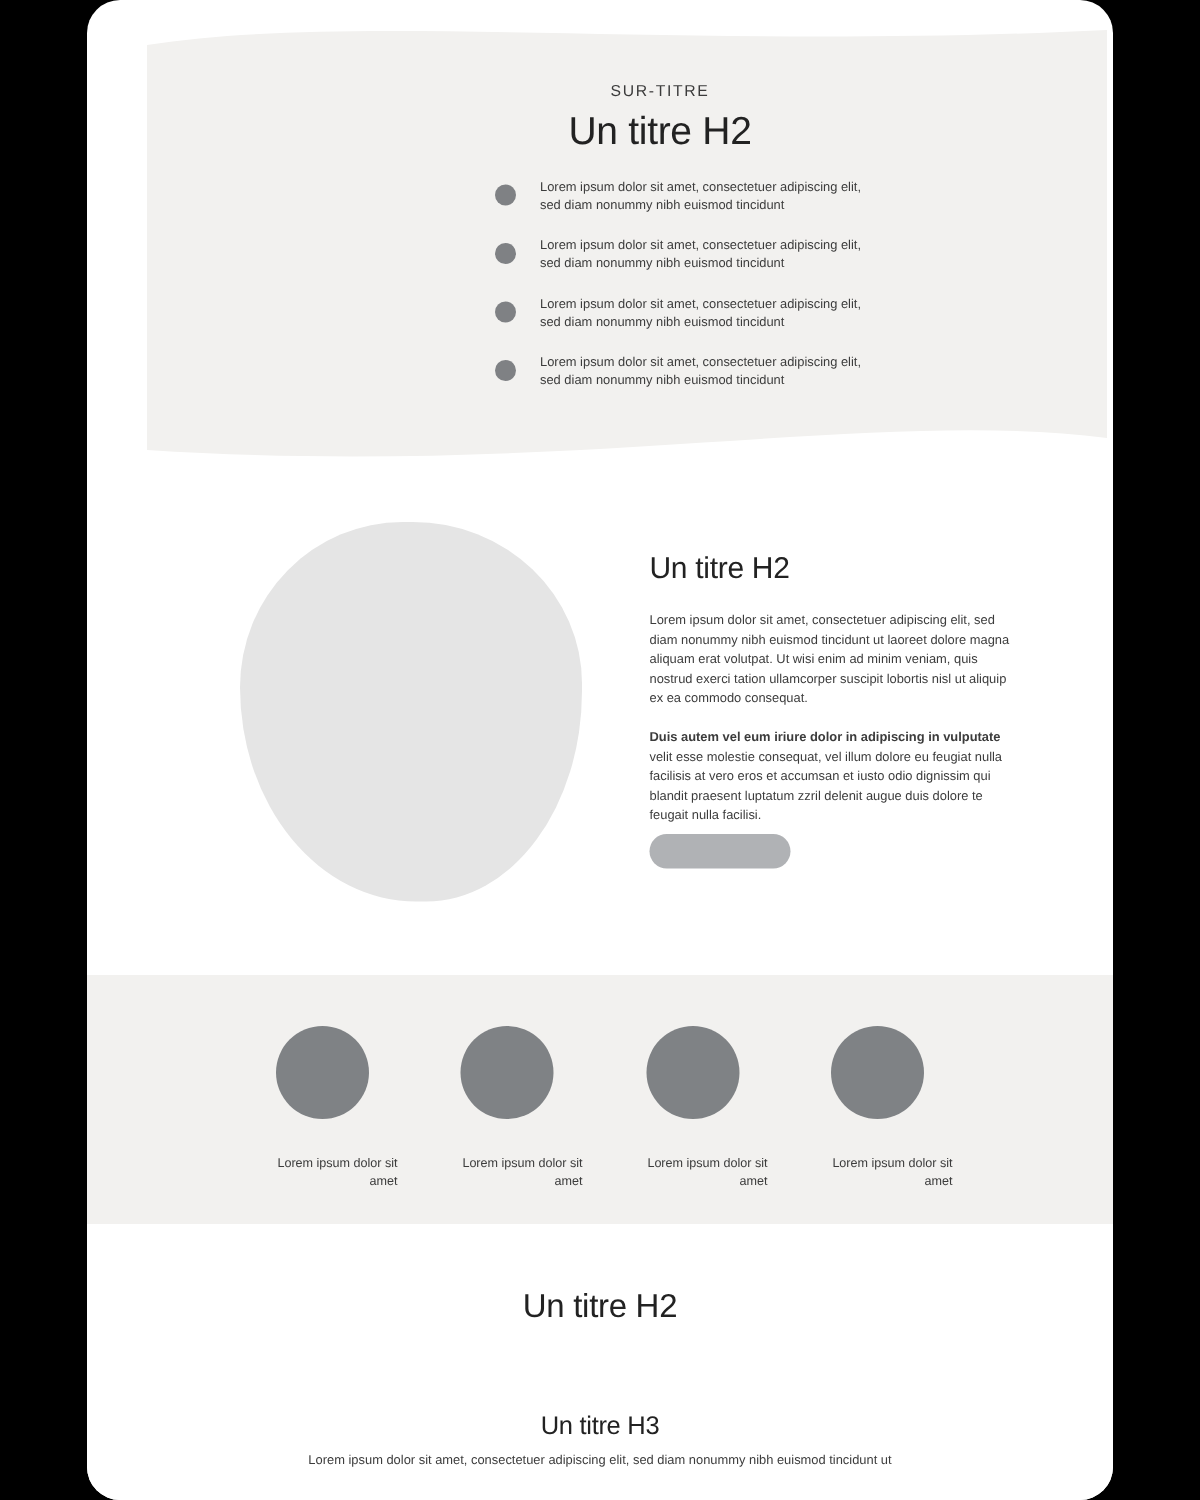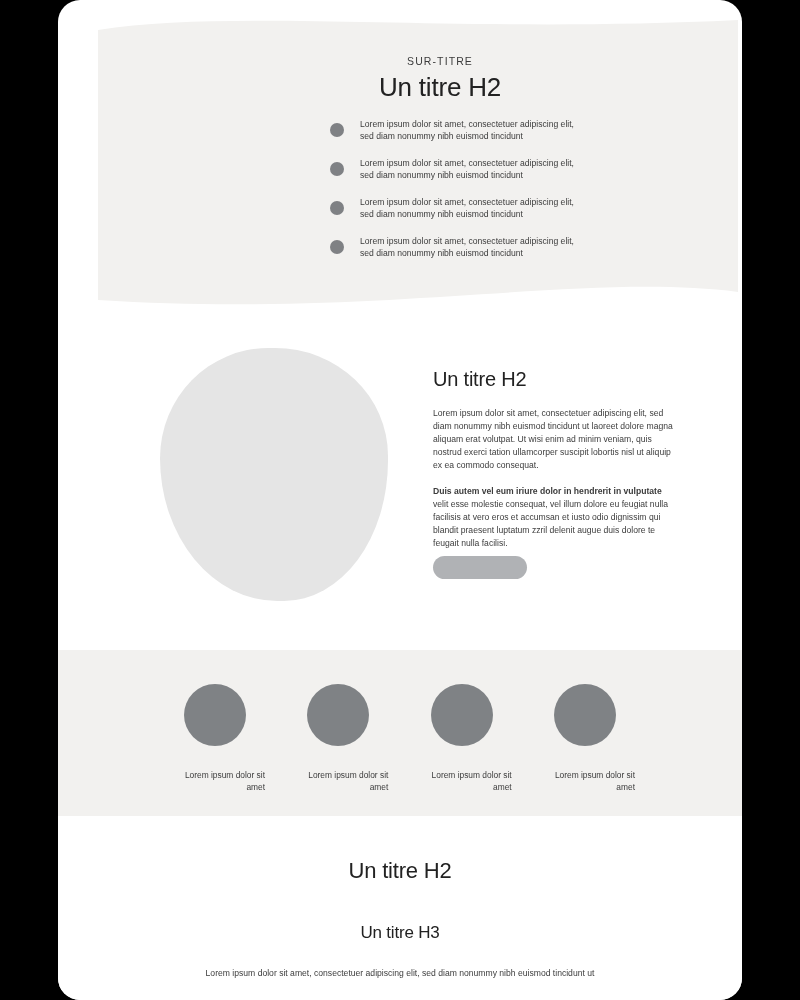--- a/index.html
+++ b/index.html
@@ -206,21 +206,21 @@
     width: 684px;
     text-align: center;
     font-size: 22px;
     font-weight: 400;
     color: #222222;
     letter-spacing: -0.2px;
   }
   .sec4-h3 {
     position: absolute;
     left: 0;
-    top: 107px;
+    top: 125px;
     width: 684px;
     text-align: center;
     font-size: 17px;
     font-weight: 400;
     color: #222222;
     letter-spacing: -0.2px;
   }
   .sec4-p {
     position: absolute;
     left: 142px;
@@ -268,21 +268,21 @@
       </div>
     </section>
 
     <section class="sec2">
       <div class="blob"></div>
 
       <div class="sec2-body">
         <h2 class="sec2-title">Un titre H2</h2>
         <p class="sec2-p">Lorem ipsum dolor sit amet, consectetuer adipiscing elit, sed diam nonummy nibh euismod tincidunt ut laoreet dolore magna aliquam erat volutpat. Ut wisi enim ad minim veniam, quis nostrud exerci tation ullamcorper suscipit lobortis nisl ut aliquip ex ea commodo consequat.</p>
         <p class="sec2-p">
-          <b>Duis autem vel eum iriure dolor in hendrerit in vulputate</b><span> velit esse molestie consequat, vel illum dolore eu feugiat nulla facilisis at vero eros et accumsan et iusto odio dignissim qui blandit praesent luptatum zzril delenit augue duis dolore te feugait nulla facilisi.</span>
+          <b>Duis autem vel eum iriure dolor in adipiscing in vulputate</b><span> velit esse molestie consequat, vel illum dolore eu feugiat nulla facilisis at vero eros et accumsan et iusto odio dignissim qui blandit praesent luptatum zzril delenit augue duis dolore te feugait nulla facilisi.</span>
         </p>
       </div>
 
       <button class="cta-button"></button>
     </section>
 
     <section class="sec3">
       <div class="features">
         <div class="feature">
           <div class="feature-circle"></div>

